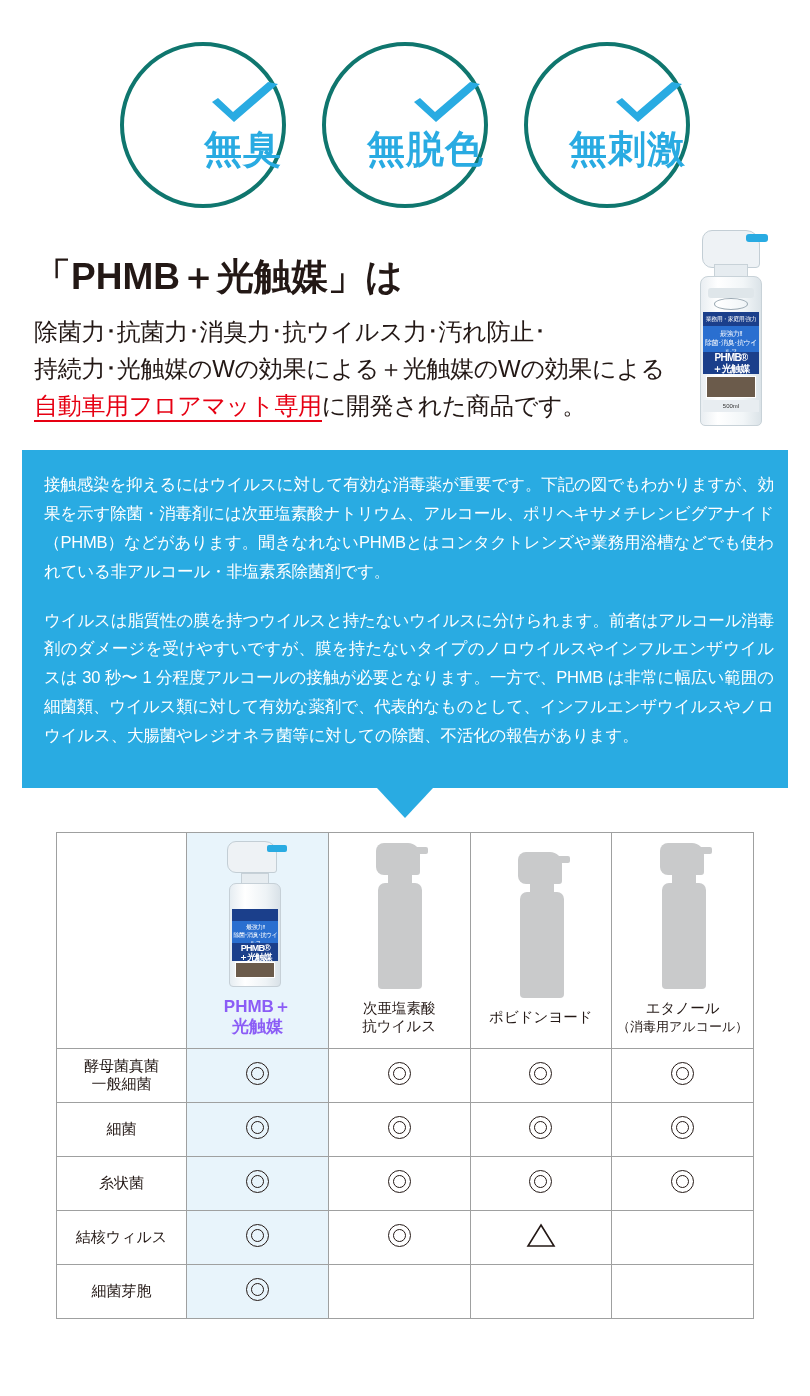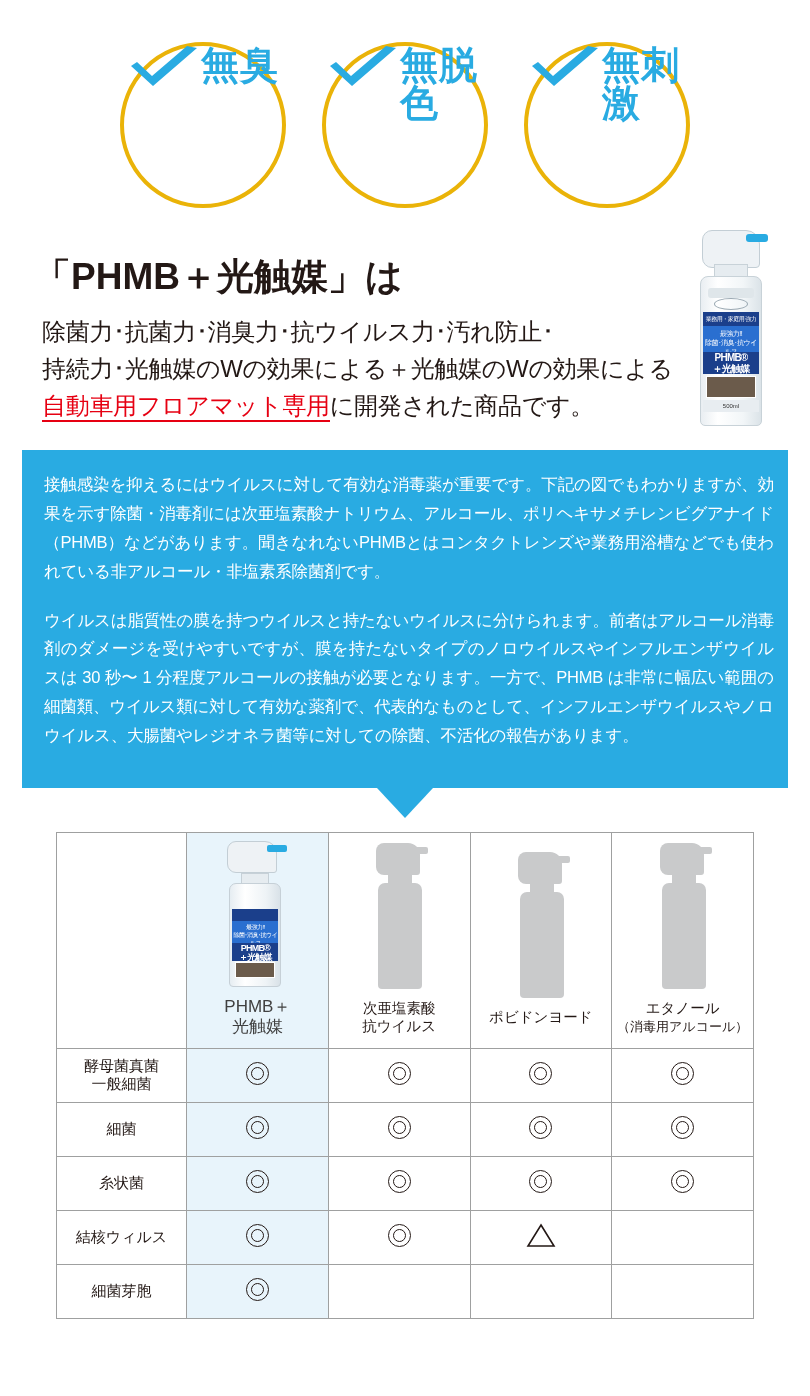--- a/index.html
+++ b/index.html
@@ -18,24 +18,24 @@
   
   .badges {
     display: flex;
     justify-content: center;
     gap: 36px;
     padding-top: 42px;
   }
   .badge {
     width: 166px; height: 166px;
     border-radius: 50%;
-    border: 4px solid #eab308;
+    border: 4px solid #0f766e;
     display: flex;
-    flex-direction: row;
-    align-items: flex-start;
+    flex-direction: column;
+    align-items: flex-end;
     justify-content: center;
     position: relative;
   }
   .badge .check {
     width: 74px; height: 44px;
     position: relative;
     margin-bottom: 4px;
   }
   .badge .check svg { display: block; }
   .badge .blabel {
@@ -53,21 +53,21 @@
     position: relative;
   }
   .headblock h1 {
     margin: 0 0 14px 0;
     font-size: 37px;
     font-weight: bold;
     letter-spacing: 0px;
     line-height: 1.15;
   }
   .headblock p.sub {
-    margin: 8px;
+    margin: 0;
     font-size: 24px;
     line-height: 1.55;
     letter-spacing: -0.3px;
   }
   .headblock .strong-red {
     color: #e60012;
     font-weight: normal;
     border-bottom: 2px solid #e60012;
     padding-bottom: 1px;
   }
@@ -218,23 +218,23 @@
   table.cmp td, table.cmp th {
     border: 1px solid #9fa0a0;
     text-align: center;
     vertical-align: middle;
     font-weight: normal;
   }
   .hdr-row td { height: 200px; padding: 6px 2px 10px 2px; }
   .col-label { width: 130px; }
   .hl { background: #e8f4fb; }
   .prod-name {
-    color: #404040;
+    color: #8b5cf6;
     font-size: 17px;
-    font-weight: normal;
+    font-weight: bold;
     line-height: 1.2;
   }
   .other-name {
     font-size: 14.5px;
     line-height: 1.25;
     color: #231815;
   }
   .other-name .small { font-size: 13px; margin-top: 25px; }
   .rowlabel {
     font-size: 15px;

